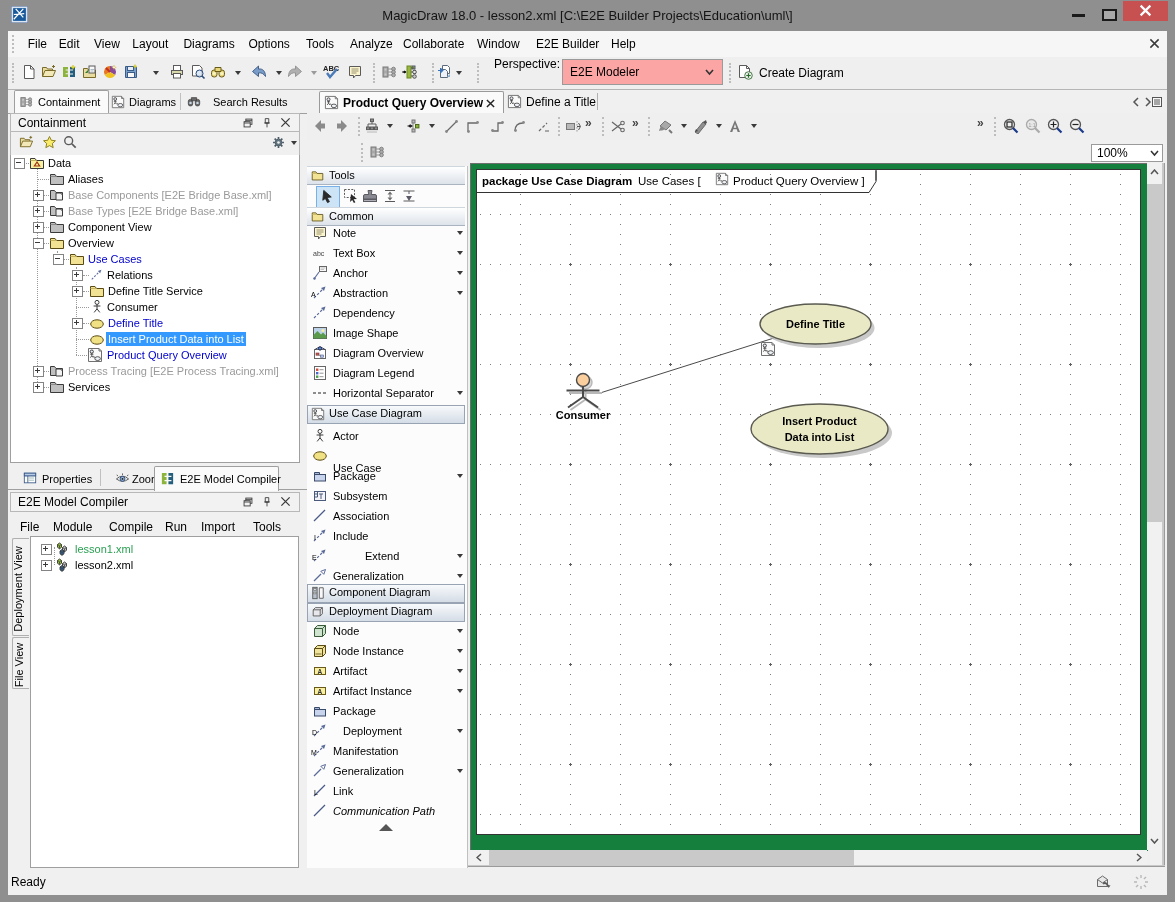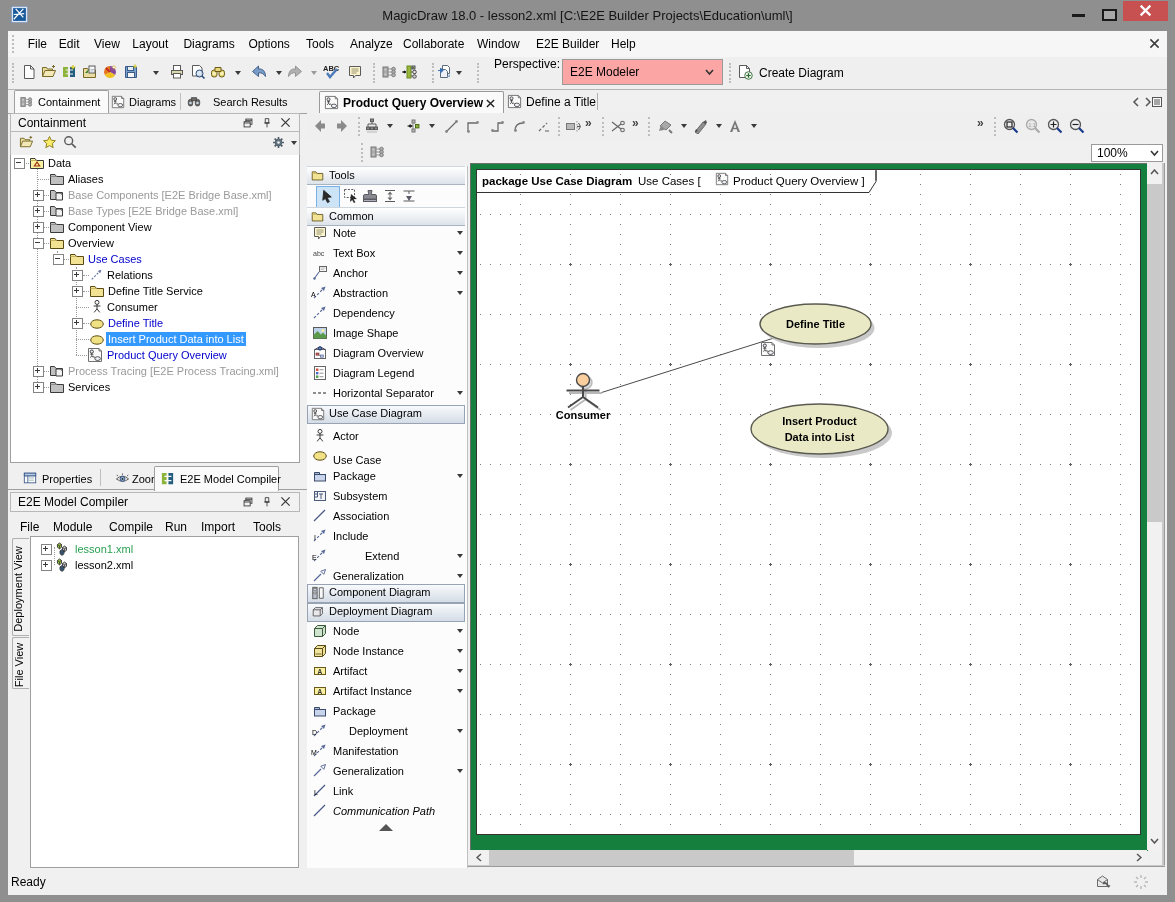--- a/index.html
+++ b/index.html
@@ -920,21 +920,21 @@
  <div class="titem" style="top:260px;">
           <svg class="abs" style="left:5px;top:2px;width:16px;height:16px">
             <use href="#i-actor"></use>
           </svg>
           <span class="abs" style="left:26px;top:4px;">Actor</span>
         </div>
  <div class="titem" style="top:280px;">
           <svg class="abs" style="left:5px;top:2px;width:16px;height:16px">
             <use href="#i-ell"></use>
           </svg>
-          <span class="abs" style="left:26px;top:8px;">Use Case</span>
+          <span class="abs" style="left:26px;top:16px;">Use Case</span>
         </div>
  <div class="titem" style="top:300px;">
           <svg class="abs" style="left:5px;top:2px;width:16px;height:16px">
             <use href="#i-pkg"></use>
           </svg>
           <span class="abs" style="left:26px;top:4px;">Package</span>
           <div class="tri" style="left:150px;top:8px;"></div>
         </div>
  <div class="titem" style="top:320px;">
           <svg class="abs" style="left:5px;top:2px;width:16px;height:16px">
@@ -1018,21 +1018,21 @@
           <svg class="abs" style="left:5px;top:2px;width:16px;height:16px">
             <use href="#i-pkg"></use>
           </svg>
           <span class="abs" style="left:26px;top:4px;">Package</span>
         </div>
  <div class="titem" style="top:555px;">
           <svg class="abs" style="left:5px;top:2px;width:16px;height:16px">
             <use href="#i-dasha"></use>
           </svg>
           <span class="abs" style="left:5px;top:8px;font-size:7px;">D</span>
-          <span class="abs" style="left:42px;top:4px;">Deployment</span>
+          <span class="abs" style="left:36px;top:4px;">Deployment</span>
           <div class="tri" style="left:150px;top:8px;"></div>
         </div>
  <div class="titem" style="top:575px;">
           <svg class="abs" style="left:5px;top:2px;width:16px;height:16px">
             <use href="#i-dasha"></use>
           </svg>
           <span class="abs" style="left:4px;top:8px;font-size:7px;">M</span>
           <span class="abs" style="left:26px;top:4px;">Manifestation</span>
         </div>
  <div class="titem" style="top:595px;">

